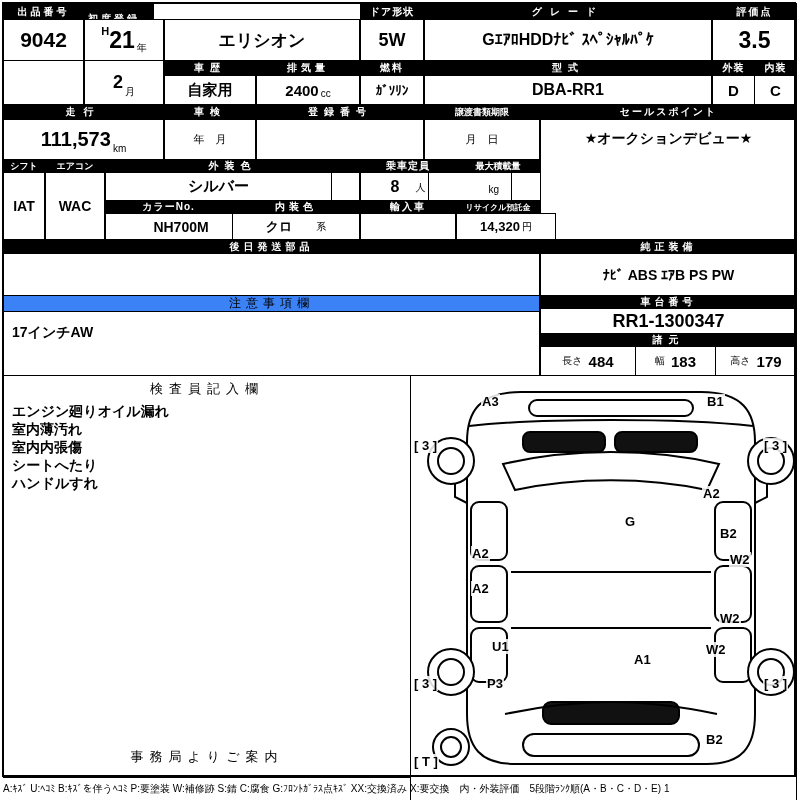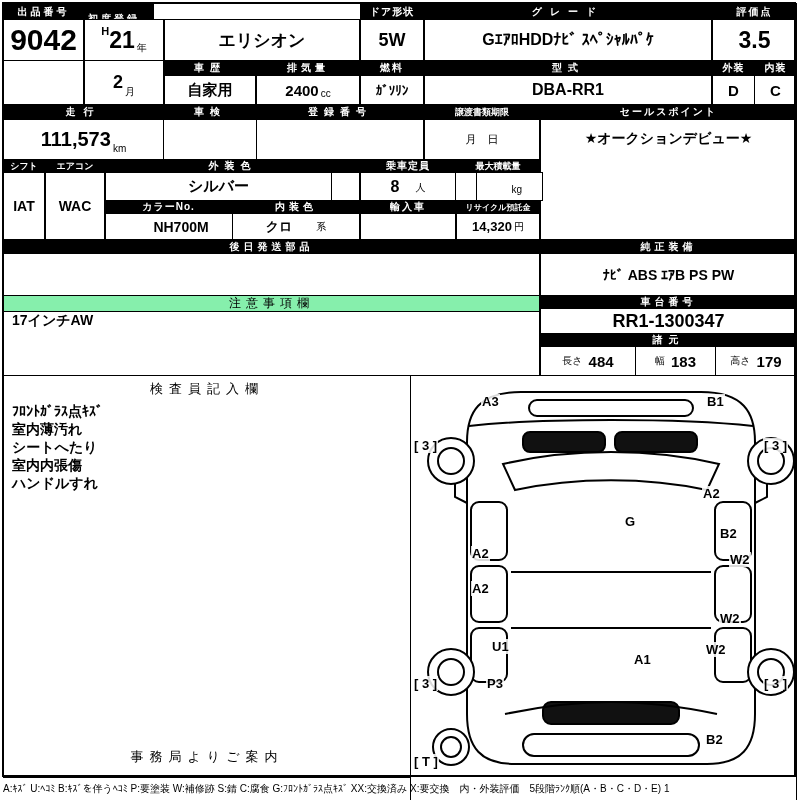--- a/index.html
+++ b/index.html
@@ -1,30 +1,30 @@
 <!DOCTYPE html>
 <html><head>
 <meta charset="utf-8">
 <style>
   html,body { margin:0; padding:0; background:#fff; }
   body { width:800px; height:800px; font-family:"Liberation Sans","DejaVu Sans",sans-serif; color:#000; }
   .sheet { position:relative; width:800px; height:800px; background:#fff; overflow:hidden; }
   .cell { position:absolute; box-sizing:border-box; border:1px solid #000; background:#fff;
           display:flex; align-items:center; justify-content:center; white-space:nowrap; overflow:hidden; }
   .hdr  { background:#000; color:#fff; font-size:10px; font-weight:bold; }
-  .whdr { background:#86efac; color:#000; font-size:12px; }
+  .whdr { background:#3b82f6; color:#000; font-size:12px; }
   .val  { font-weight:bold; }
   .ls0{letter-spacing:0} .ls1{letter-spacing:1px} .ls2{letter-spacing:2px} .ls3{letter-spacing:3px}
   .ls4{letter-spacing:4px} .ls5{letter-spacing:5px} .ls6{letter-spacing:6px} .ls8{letter-spacing:8px}
   .fs8{font-size:8px} .fs9{font-size:9px} .fs10{font-size:10px} .fs11{font-size:11px}
   .fs13{font-size:13px} .fs14{font-size:14px} .fs15{font-size:15px} .fs16{font-size:16px}
-  .fs17{font-size:17px} .fs18{font-size:18px} .fs20{font-size:20px} .fs23{font-size:23px} .fs25{font-size:30px}
+  .fs17{font-size:17px} .fs18{font-size:18px} .fs20{font-size:20px} .fs23{font-size:23px} .fs25{font-size:21px}
   .sup { font-size:11px; font-weight:bold; align-self:flex-start; margin-top:5px; }
   .unit { font-size:10px; font-weight:normal; align-self:flex-end; margin-bottom:5px; margin-left:2px; }
-  .topleft { align-items:flex-start; justify-content:flex-start; padding:0 8px; }
+  .topleft { align-items:flex-start; justify-content:flex-start; padding:12px 8px; }
   .frame { position:absolute; left:2px; top:2px; width:794px; height:775px; border:2px solid #000; box-sizing:border-box; pointer-events:none; background:transparent; }
   .marker { position:absolute; font-weight:bold; font-size:13px; line-height:15px; background:rgba(255,255,255,.85); padding:0 1px; }
   .note-line { font-weight:bold; font-size:14px; line-height:18px; padding-left:2px; }
   .panel-title { text-align:center; font-size:13px; letter-spacing:6px; margin-top:4px; }
 </style>
 </head>
 <body>
 
 <div class="sheet">
 
@@ -70,56 +70,57 @@
   <div class="cell hdr ls8" style="left:3px;top:104px;width:161px;height:16px">走行</div>
   <div class="cell hdr ls6" style="left:164px;top:104px;width:92px;height:16px">車検</div>
   <div class="cell hdr ls6" style="left:256px;top:104px;width:168px;height:16px">登録番号</div>
   <div class="cell hdr ls0 fs9" style="left:424px;top:104px;width:116px;height:16px">譲渡書類期限</div>
   <div class="cell hdr ls2" style="left:540px;top:104px;width:257px;height:16px">セールスポイント</div>
 
   <div class="cell" style="left:3px;top:119px;width:161px;height:41px">
     <span class="val fs20">111,573</span>
     <span class="unit fs11">km</span>
   </div>
+  <div class="cell fs11" style="left:164px;top:119px;width:92px;height:41px">年　月</div>
   <div class="cell" style="left:256px;top:119px;width:168px;height:41px"></div>
   <div class="cell fs11" style="left:424px;top:119px;width:116px;height:41px">月　日</div>
   <div class="cell val fs14" style="left:540px;top:119px;width:257px;height:121px;align-items:flex-start;padding-top:10px">★オークションデビュー★</div>
 
   <div class="cell hdr ls0 fs9" style="left:3px;top:159px;width:42px;height:14px">シフト</div>
   <div class="cell hdr ls0 fs9" style="left:45px;top:159px;width:60px;height:14px">エアコン</div>
   <div class="cell val fs14" style="left:3px;top:172px;width:42px;height:68px">IAT</div>
   <div class="cell hdr ls6" style="left:105px;top:159px;width:255px;height:14px">外装色</div>
 
   <div class="cell val fs14" style="left:45px;top:172px;width:60px;height:68px">WAC</div>
   <div class="cell hdr ls1 fs10" style="left:360px;top:159px;width:96px;height:14px">乗車定員</div>
   <div class="cell hdr ls0 fs9" style="left:456px;top:159px;width:84px;height:14px">最大積載量</div>
 
   <div class="cell val fs15" style="left:105px;top:172px;width:227px;height:29px">シルバー</div>
   <div class="cell" style="left:331px;top:172px;width:29px;height:29px"></div>
   <div class="cell" style="left:360px;top:172px;width:96px;height:29px">
     <span class="val fs16">8</span>
     <span class="unit" style="margin-left:16px">人</span>
   </div>
-  <div class="cell" style="left:476px;top:172px;width:67px;height:29px;justify-content:flex-end;padding-right:20px">
+  <div class="cell" style="left:428px;top:172px;width:84px;height:29px;justify-content:flex-end;padding-right:12px">
     <span class="val fs13"></span>
     <span class="unit">kg</span>
   </div>
 
   <div class="cell hdr ls1" style="left:105px;top:200px;width:127px;height:14px">カラーNo.</div>
   <div class="cell hdr ls4" style="left:232px;top:200px;width:128px;height:14px">内装色</div>
   <div class="cell hdr ls2" style="left:360px;top:200px;width:96px;height:14px">輸入車</div>
   <div class="cell hdr ls0 fs8" style="left:456px;top:200px;width:84px;height:14px">リサイクル預託金</div>
 
   <div class="cell val fs14" style="left:105px;top:213px;width:152px;height:27px">NH700M</div>
   <div class="cell" style="left:232px;top:213px;width:128px;height:27px">
     <span class="val fs13">クロ</span>
     <span class="unit" style="margin-left:24px">系</span>
   </div>
   <div class="cell" style="left:360px;top:213px;width:96px;height:27px"></div>
-  <div class="cell" style="left:456px;top:213px;width:84px;height:27px">
+  <div class="cell" style="left:456px;top:213px;width:100px;height:27px">
     <span class="val fs13">14,320</span>
     <span class="unit">円</span>
   </div>
 
   <div class="cell hdr ls4" style="left:3px;top:239px;width:537px;height:15px">後日発送部品</div>
   <div class="cell" style="left:3px;top:253px;width:537px;height:43px"></div>
 
   <div class="cell hdr ls4" style="left:540px;top:239px;width:257px;height:15px">純正装備</div>
   <div class="cell val fs14" style="left:540px;top:253px;width:257px;height:43px">ﾅﾋﾞ ABS ｴｱB PS PW</div>
 
@@ -139,24 +140,24 @@
     <span class="val fs15" style="margin-left:6px">183</span>
   </div>
   <div class="cell" style="left:715px;top:346px;width:82px;height:30px">
     <span class="fs10">高さ</span>
     <span class="val fs15" style="margin-left:6px">179</span>
   </div>
 
   <div class="cell" style="left:3px;top:375px;width:408px;height:403px;display:block">
     <div class="panel-title">検査員記入欄</div>
     <div style="padding:4px 6px">
-      <div class="note-line">ﾌﾛﾝﾄｶﾞﾗｽ点ｷｽﾞ</div>
+      <div class="note-line">エンジン廻りオイル漏れ</div>
       <div class="note-line">室内薄汚れ</div>
+      <div class="note-line">室内内張傷</div>
       <div class="note-line">シートへたり</div>
-      <div class="note-line">室内内張傷</div>
       <div class="note-line">ハンドルすれ</div>
     </div>
     <div class="panel-title" style="position:absolute;left:0;right:0;top:368px">事務局よりご案内</div>
   </div>
 
   <div class="cell" style="left:410px;top:375px;width:387px;height:463px;display:block">
     <svg width="385" height="401" viewBox="0 0 385 401">
       <g fill="none" stroke="#000" stroke-width="2">
         <path d="M110,16 L290,16 C332,16 344,36 344,66 L344,338 C344,372 330,388 296,388 L104,388 C70,388 56,372 56,338 L56,66 C56,36 68,16 110,16 Z"></path>
         <rect x="118" y="24" width="164" height="16" rx="8"></rect>

